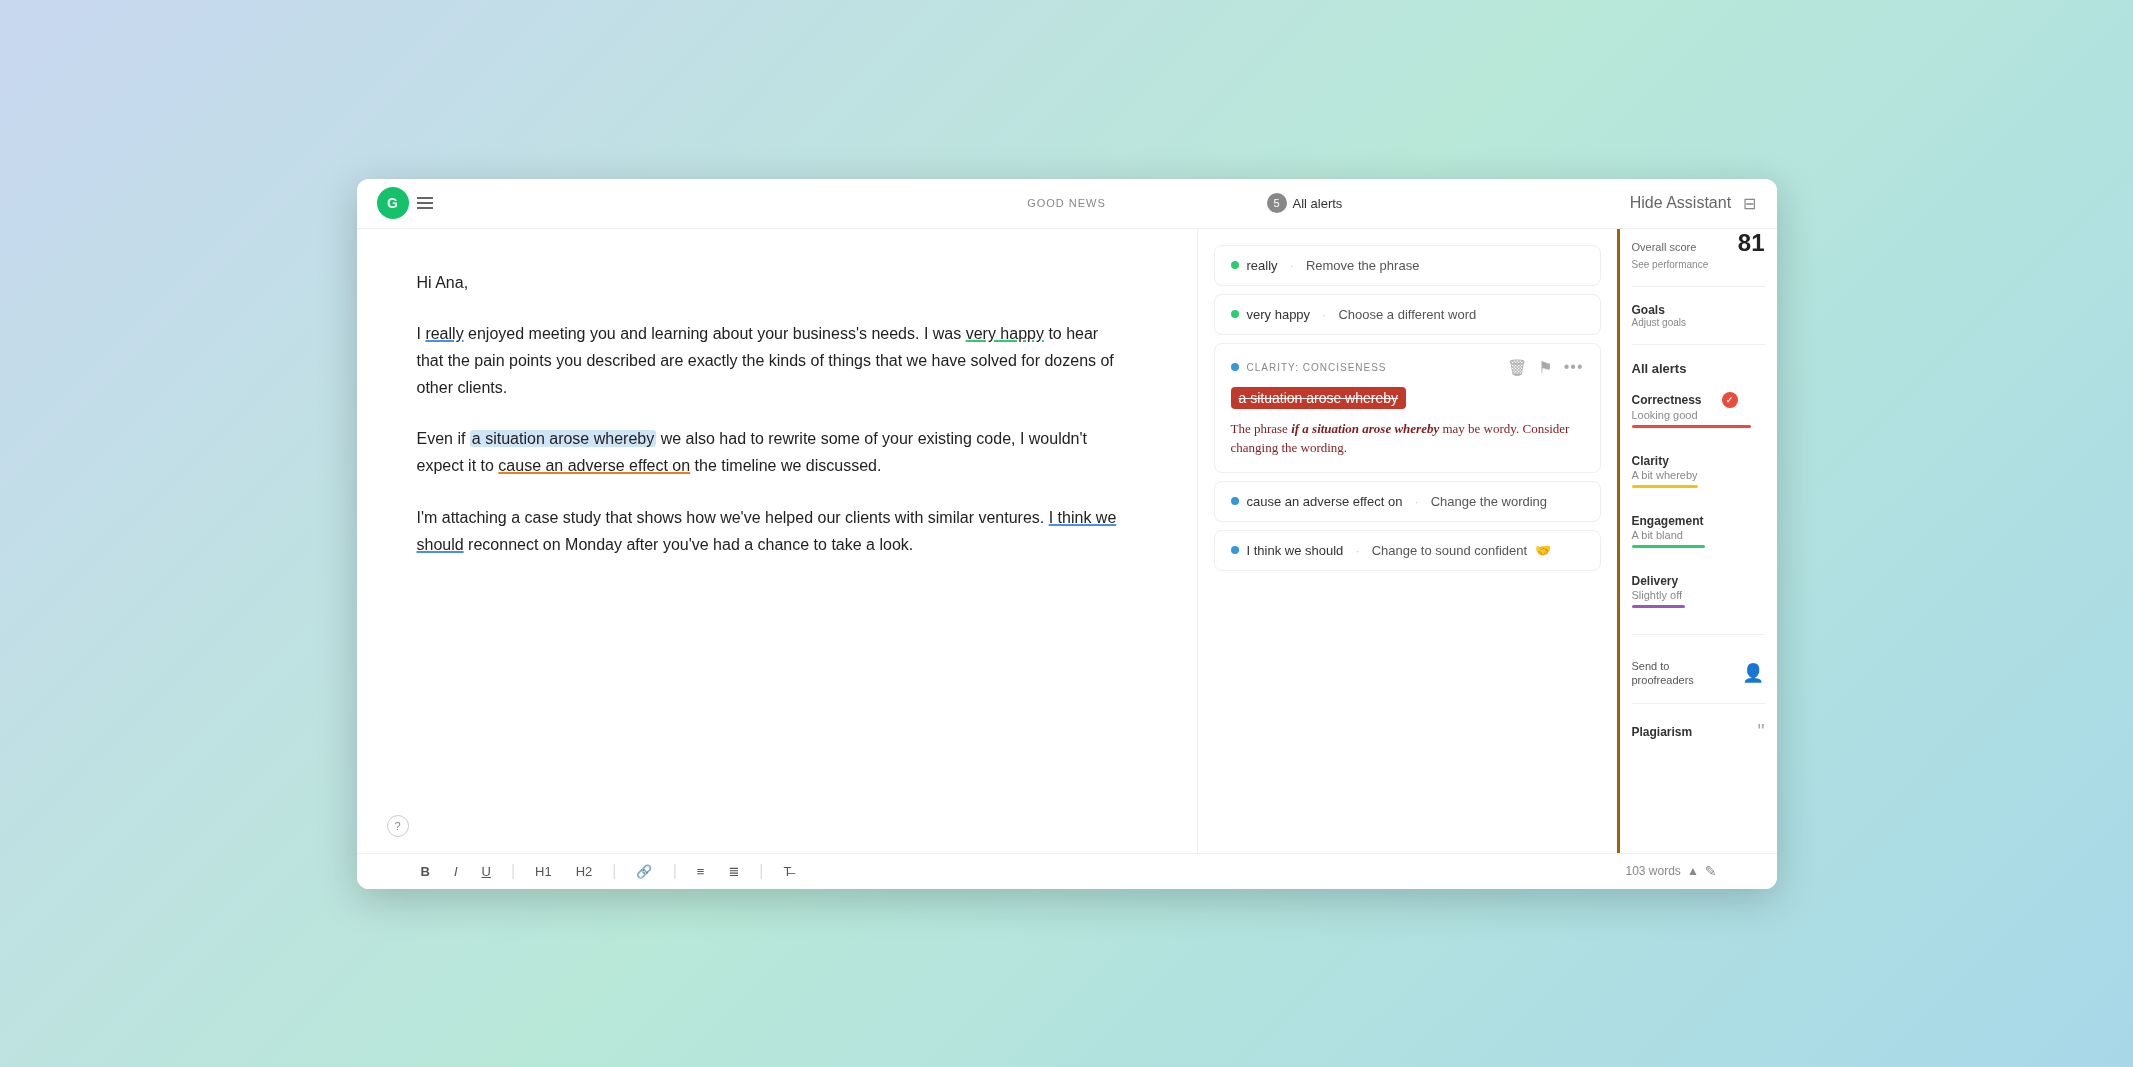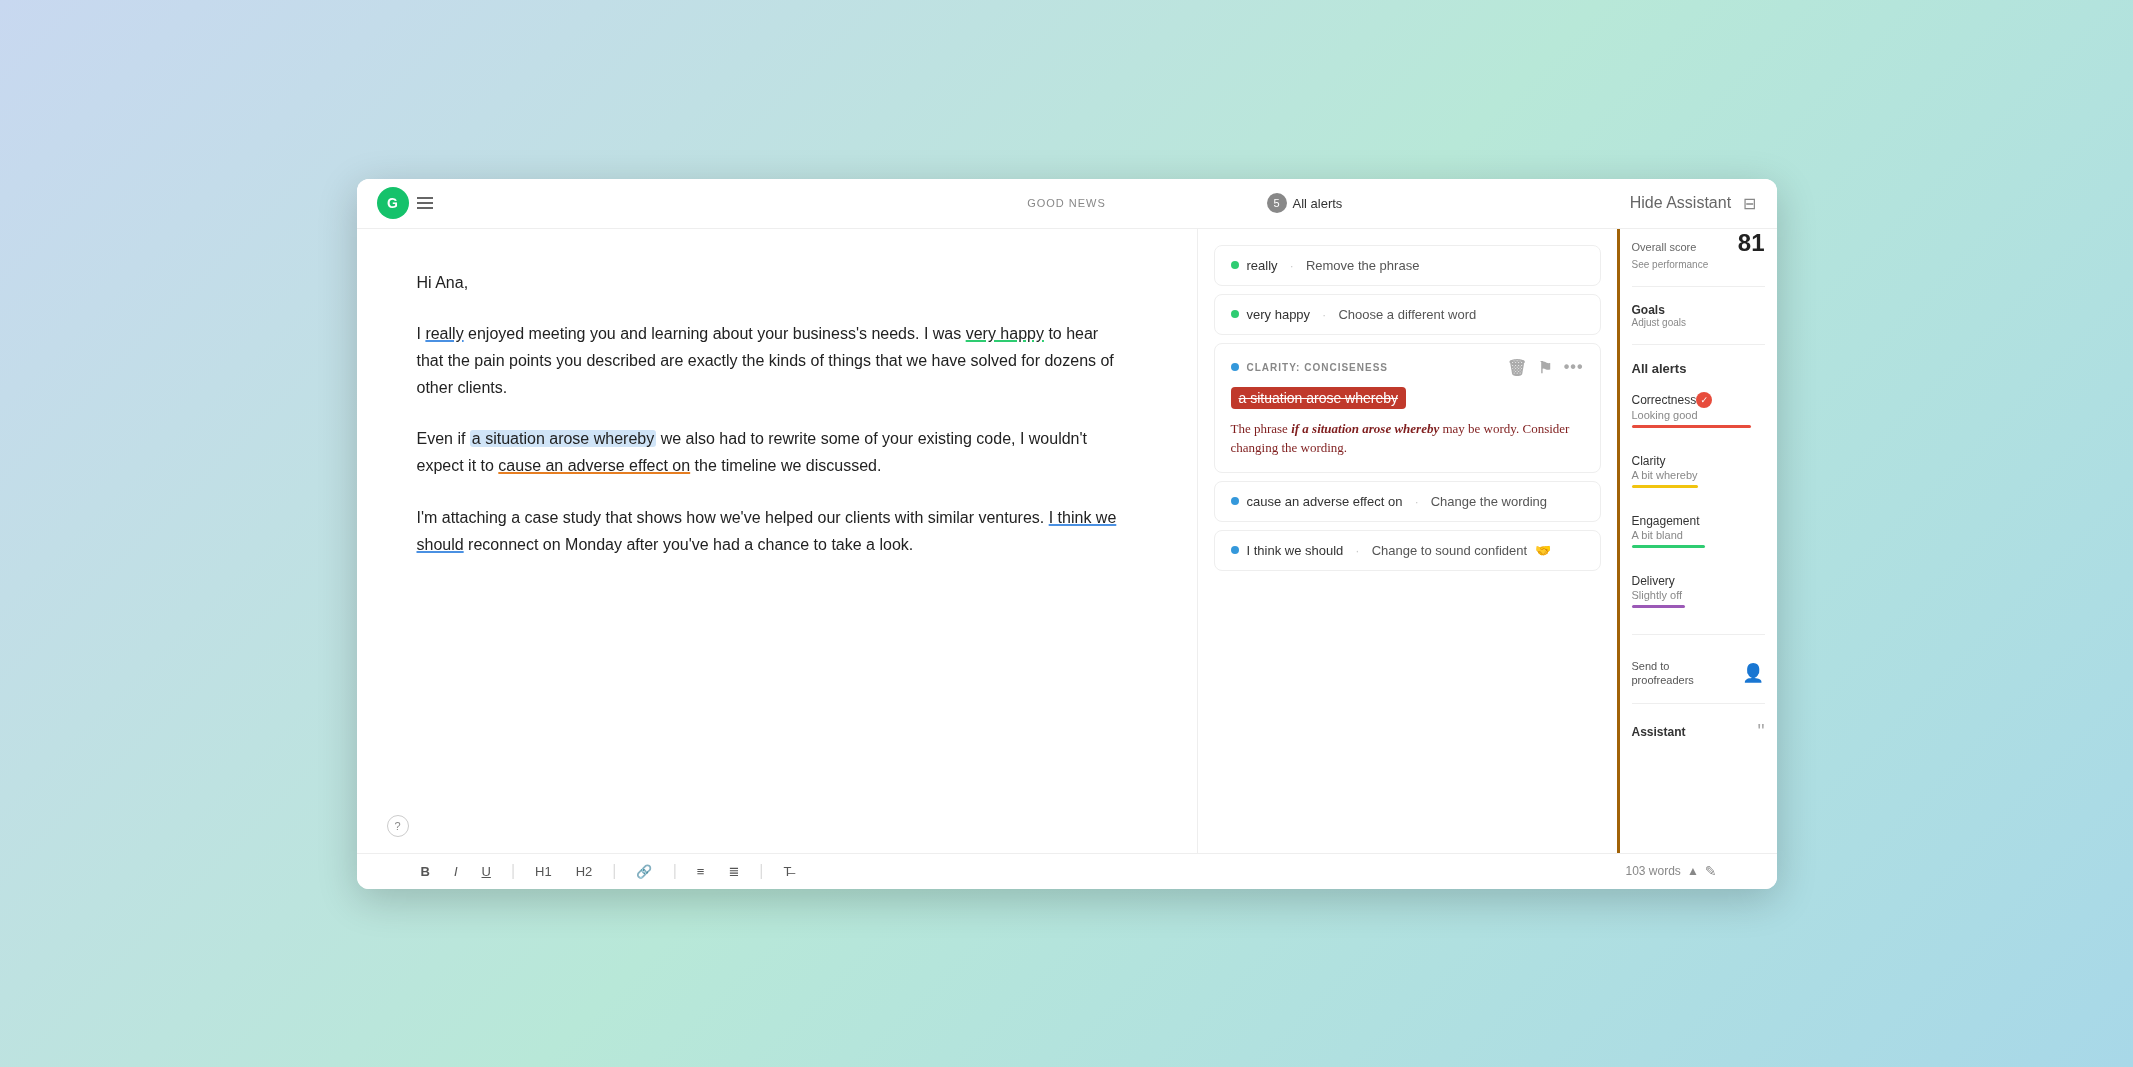--- a/index.html
+++ b/index.html
@@ -174,21 +174,21 @@
     .clarity-section {
       border: 1px solid #eee;
       border-radius: 8px;
       padding: 14px 16px;
       margin-bottom: 8px;
     }
     .clarity-label {
       font-size: 10px;
       letter-spacing: 1px;
       color: #888;
-      font-weight: 700;
+      font-weight: 400;
       margin-bottom: 10px;
       display: flex;
       align-items: center;
       gap: 8px;
     }
     .strikethrough-phrase {
       background: #c0392b;
       color: white;
       text-decoration: line-through;
       border-radius: 4px;
@@ -249,25 +249,25 @@
     .all-alerts-label {
       font-size: 13px;
       font-weight: 700;
       color: #333;
     }
     .metric-row {
       margin-bottom: 10px;
     }
     .metric-name {
       font-size: 12px;
-      font-weight: 400;
+      font-weight: 700;
       color: #333;
       display: flex;
       align-items: center;
-      gap: 0;
+      gap: 20px;
     }
     .metric-sub {
       font-size: 11px;
       color: #888;
       margin-top: 1px;
     }
     .metric-bar {
       height: 3px;
       border-radius: 2px;
       margin-top: 4px;
@@ -510,21 +510,21 @@
       <div class="divider"></div>
 
       <div class="send-section">
         <span class="send-label">Send to proofreaders</span>
         <span class="send-icon">👤</span>
       </div>
 
       <div class="divider"></div>
 
       <div class="plagiarism-section">
-        <span class="plagiarism-label">Assistant</span>
+        <span class="plagiarism-label">Plagiarism</span>
         <span class="quote-icon">"</span>
       </div>
     </div>
   </div>
 
   <div class="toolbar">
     <button class="toolbar-btn bold-btn">B</button>
     <button class="toolbar-btn italic-btn">I</button>
     <button class="toolbar-btn" style="text-decoration:underline;">U</button>
     <span class="toolbar-separator">|</span>

